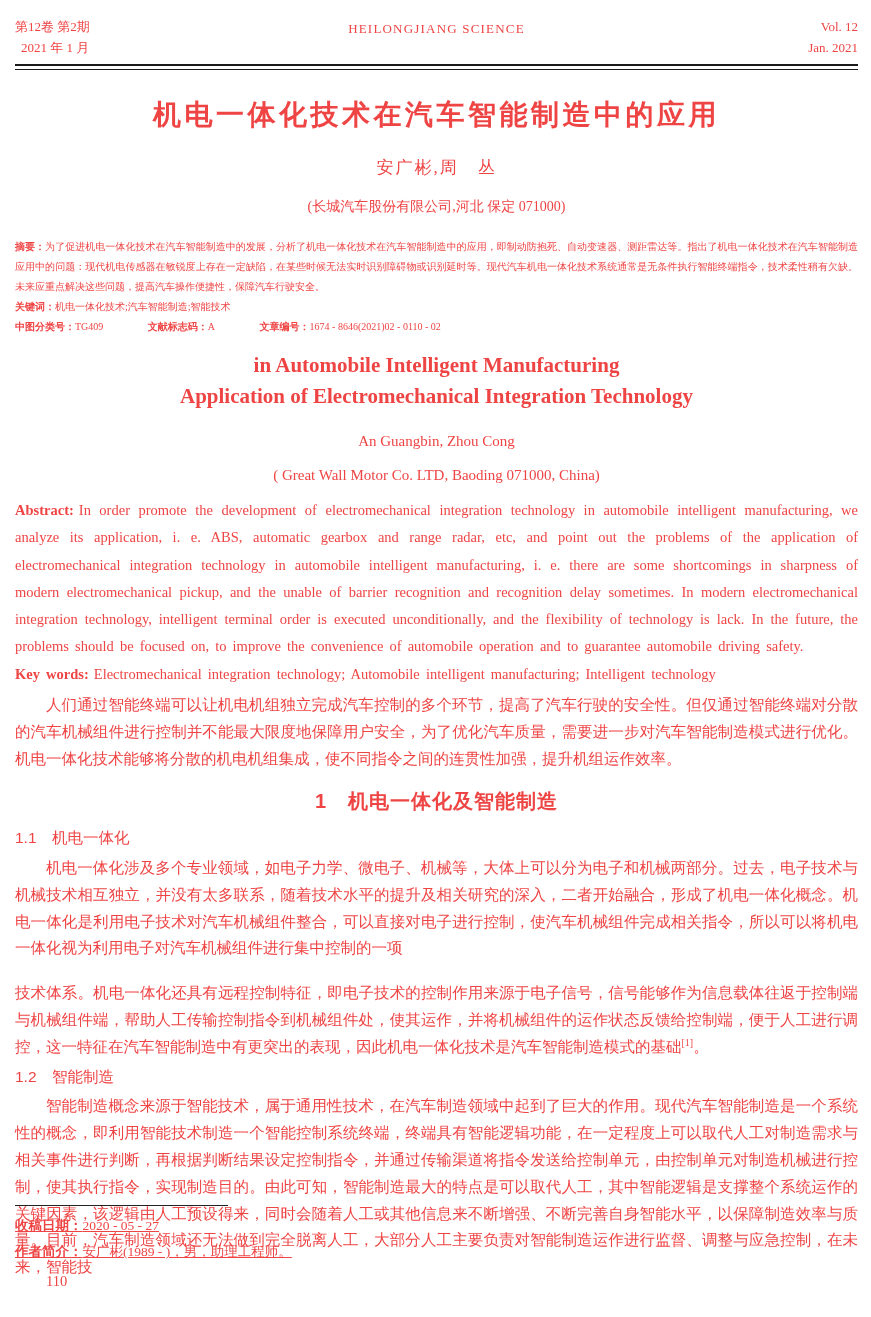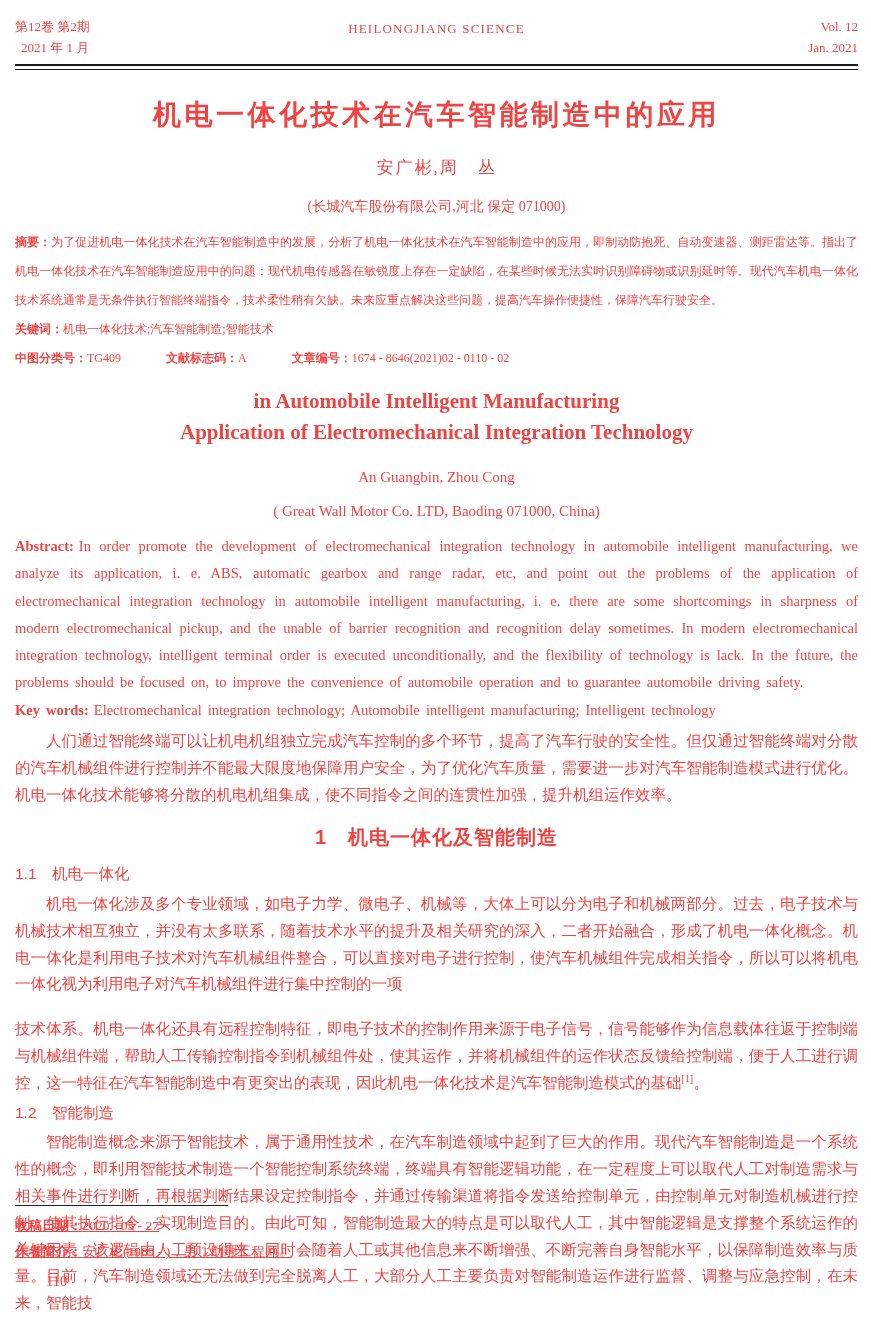--- a/index.html
+++ b/index.html
@@ -25,21 +25,21 @@
   .double-rule{border-top:2.5px solid #1b1b1b;border-bottom:1.2px solid #1b1b1b;height:3px;margin-top:6px;}
   
   h1.cn-title{
     font-family:"Liberation Sans","DejaVu Sans",sans-serif;
     font-size:28px;font-weight:700;letter-spacing:3.5px;
     text-align:center;margin:27px 0 0;line-height:36px;
   }
   .authors-cn{font-size:17px;text-align:center;margin-top:23px;letter-spacing:2px;}
   .affil-cn{font-size:14px;text-align:center;margin-top:19px;}
   
-  .cn-abstract{margin-top:12px;font-size:12px;line-height:29px;text-align:justify;}
+  .cn-abstract{margin-top:21px;font-size:10px;line-height:20px;text-align:justify;}
   .cn-abstract p{margin:0;}
   .cn-abstract b,.meta b{font-family:"Liberation Sans","DejaVu Sans",sans-serif;font-weight:700;}
   .meta .group{margin-right:42px;}
   .meta .group:last-child{margin-right:0;}
   
   .en-title{font-size:21px;font-weight:700;text-align:center;margin-top:13px;line-height:31px;}
   .en-authors{font-size:15px;text-align:center;margin-top:21px;}
   .en-affil{font-size:15px;text-align:center;margin-top:17px;}
   .en-abstract{margin-top:13px;font-size:14.5px;line-height:27.3px;text-align:justify;word-spacing:2.5px;}
   .en-abstract p{margin:0;}

